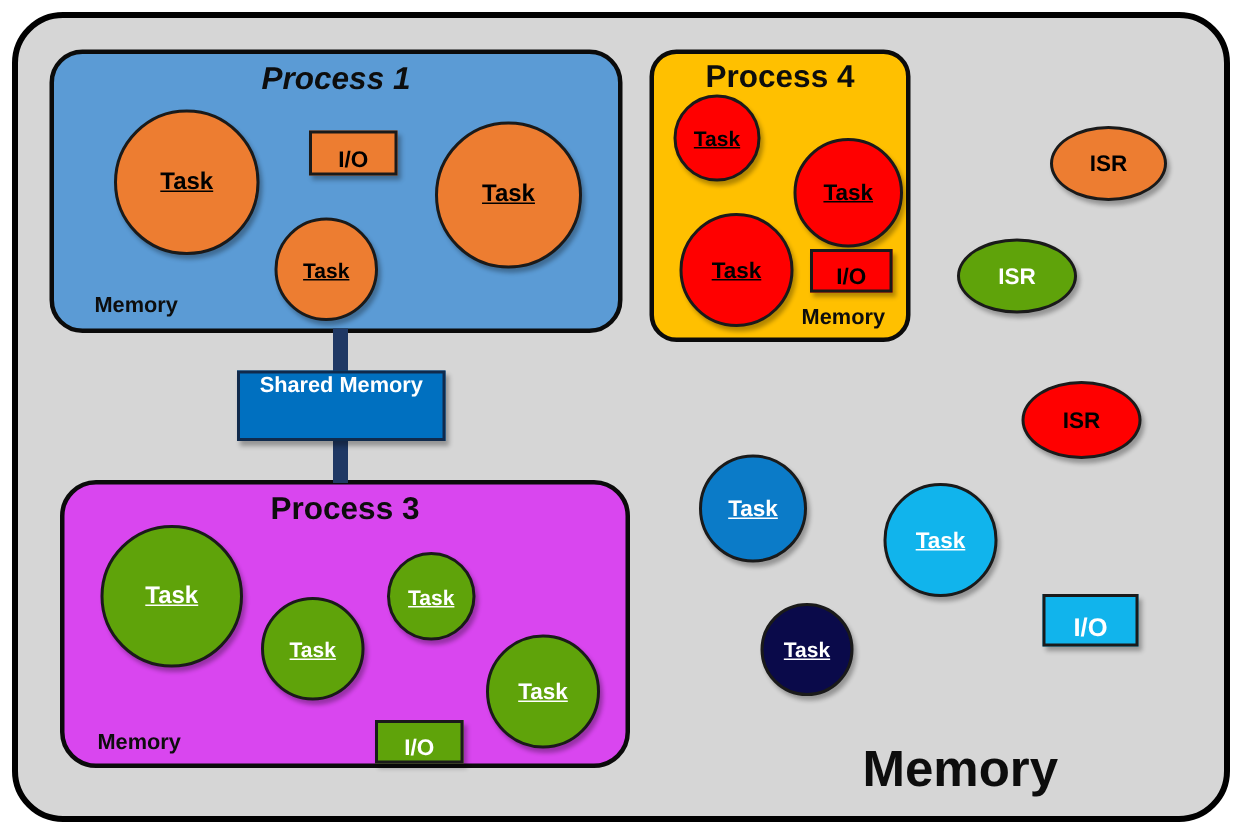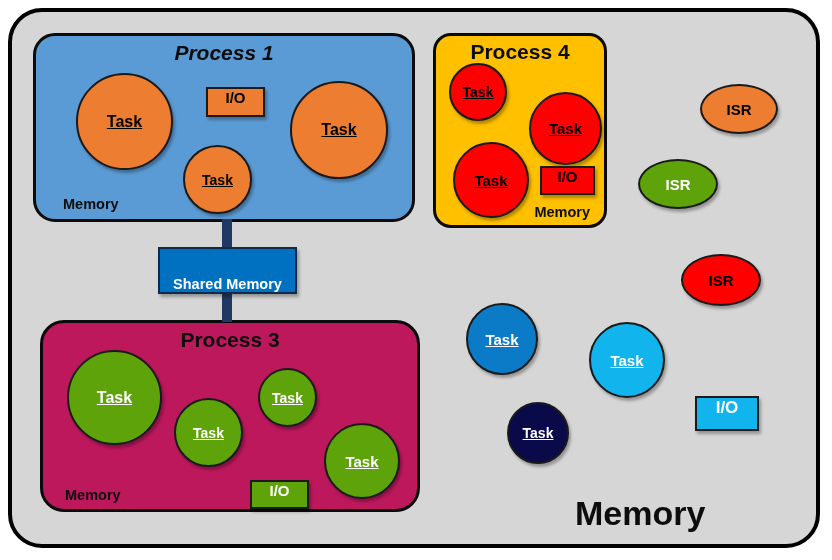--- a/index.html
+++ b/index.html
@@ -123,42 +123,42 @@
     font-weight: 700;
     box-shadow: 2px 3px 3px rgba(0,0,0,0.30);
   }
 
   
   .io-box {
     position: absolute;
     box-sizing: border-box;
     border: 2px solid #1a1a1a;
     display: flex;
-    align-items: flex-start;
+    align-items: flex-end;
     justify-content: center;
     font-weight: 700;
     box-shadow: 2px 3px 3px rgba(0,0,0,0.30);
   }
 
   
   .connector {
     position: absolute;
     background: #1f3864;
   }
   #shared-memory {
     position: absolute;
     left: 158px;
     top: 247px;
     width: 139px;
     height: 47px;
     box-sizing: border-box;
     background: #0070c0;
     border: 2px solid #102a4c;
     display: flex;
-    align-items: flex-end;
+    align-items: flex-start;
     justify-content: center;
     color: #ffffff;
     font-size: 14.5px;
     font-weight: 700;
     box-shadow: 2px 3px 3px rgba(0,0,0,0.30);
   }
 </style>
 </head>
 <body>
 
@@ -195,21 +195,21 @@
         <span>Task</span>
       </div>
       <div class="task-circle" style="left: 17px; top: 106px; width: 76px; height: 76px; background: rgb(255, 0, 0); color: rgb(0, 0, 0); font-size: 15px;">
         <span>Task</span>
       </div>
       <div class="io-box" style="left: 104px; top: 130px; width: 55px; height: 29px; background: rgb(255, 0, 0); color: rgb(0, 0, 0); font-size: 15px;">
         <span>I/O</span>
       </div>
     </div>
 
-  <div class="process" id="process3" style="background: #be185d;">
+  <div class="process" id="process3" style="background: #d946ef;">
     <div class="process-title">Process 3</div>
     <div class="process-memory-label">Memory</div>
   <div class="task-circle" style="left: 24px; top: 27px; width: 95px; height: 95px; background: rgb(95, 163, 10); color: rgb(255, 255, 255); font-size: 16px;">
         <span>Task</span>
       </div>
       <div class="task-circle" style="left: 131px; top: 75px; width: 69px; height: 69px; background: rgb(95, 163, 10); color: rgb(255, 255, 255); font-size: 14px;">
         <span>Task</span>
       </div>
       <div class="task-circle" style="left: 215px; top: 45px; width: 59px; height: 59px; background: rgb(95, 163, 10); color: rgb(255, 255, 255); font-size: 14px;">
         <span>Task</span>

